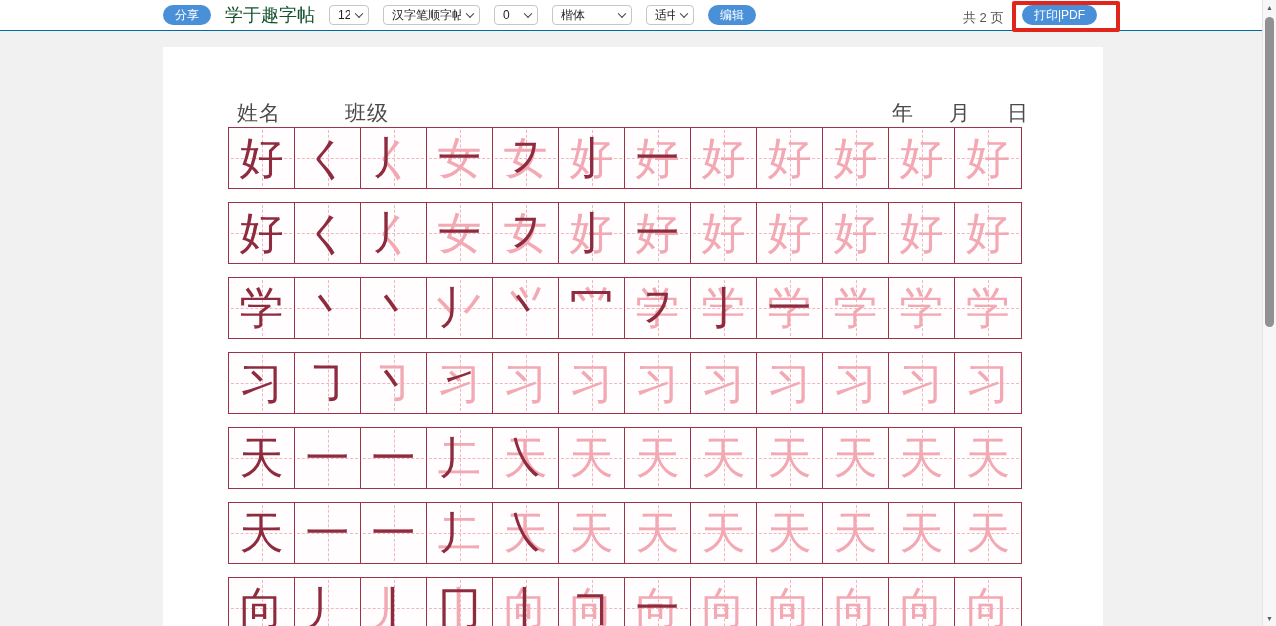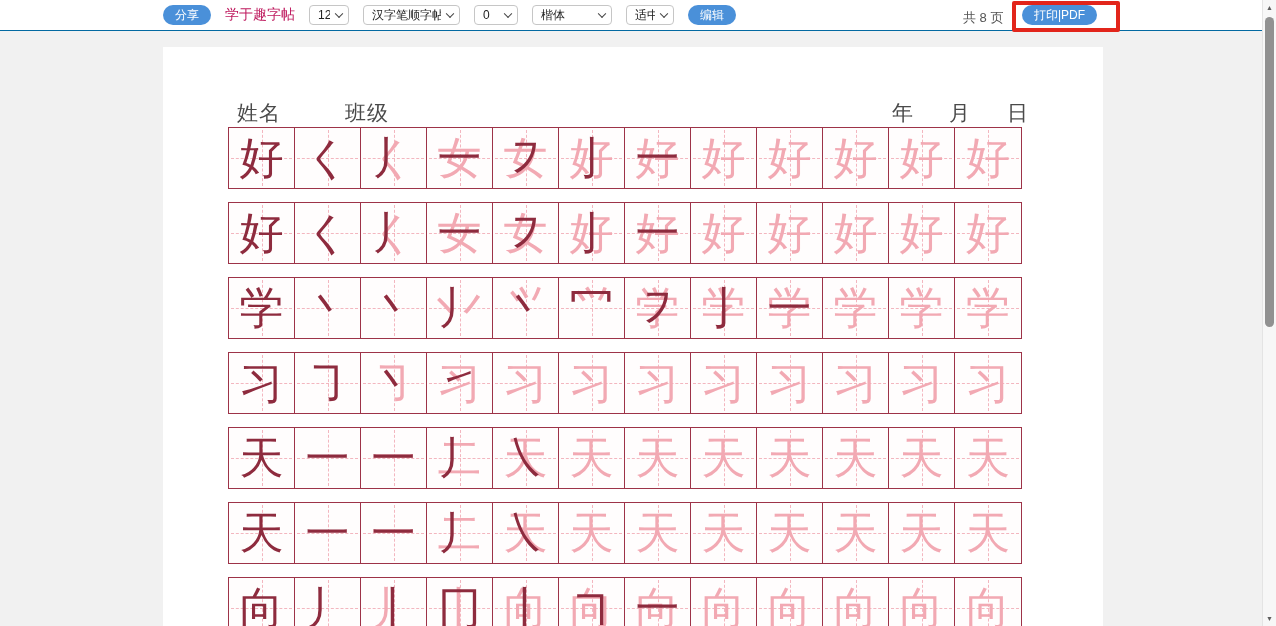--- a/index.html
+++ b/index.html
@@ -9,21 +9,21 @@
   .screen { position:relative; width:1276px; height:626px; background:#f1f1f1; overflow:hidden; }
 
   
   .toolbar { position:absolute; left:0; top:0; width:1262px; height:31px;
              background:#ffffff; border-bottom:1px solid #0369a1; z-index:5; }
   .toolbar-left { position:absolute; left:163px; top:0; height:30px;
                   display:flex; align-items:center; gap:14px; }
   .btn-blue { background:#4a90d9; color:#fff; border:none; border-radius:10px;
               font-size:12px; height:20px; padding:0 12px; cursor:pointer;
               font-family:inherit; line-height:18px; }
-  .brand { font-size:14px; color:#be185d; }
+  .brand { font-size:18px; color:#14532d; }
 
   .sel { position:relative; display:inline-block; height:20px; }
   .sel select { appearance:none; -webkit-appearance:none; width:100%; height:20px;
                 border:1px solid #c6c6c6; border-radius:4px; background:#fff;
                 font-size:12px; color:#222; padding:0 18px 0 8px;
                 font-family:inherit; cursor:pointer; }
   .w1{width:40px} .w2{width:97px} .w3{width:44px} .w4{width:80px} .w5{width:48px}
   .chev { position:absolute; right:7px; top:50%; width:6px; height:6px;
           border-right:1.5px solid #444; border-bottom:1.5px solid #444;
           transform:translateY(-70%) rotate(45deg); pointer-events:none; }
@@ -112,21 +112,21 @@
       <span class="sel w5">
         <select>
           <option>适中</option>
         </select>
         <span class="chev"></span>
       </span>
 
       <button class="btn-blue">编辑</button>
     </div>
 
-    <span class="page-count">共 8 页</span>
+    <span class="page-count">共 2 页</span>
     <button class="btn-blue print-btn">打印|PDF</button>
     <div class="red-box"></div>
   </header>
 
   <main class="workspace">
     <div class="paper">
       <div class="sheet-header">
         <span class="lbl lbl-name">姓名</span>
         <span class="lbl lbl-class">班级</span>
         <span class="lbl lbl-year">年</span>

